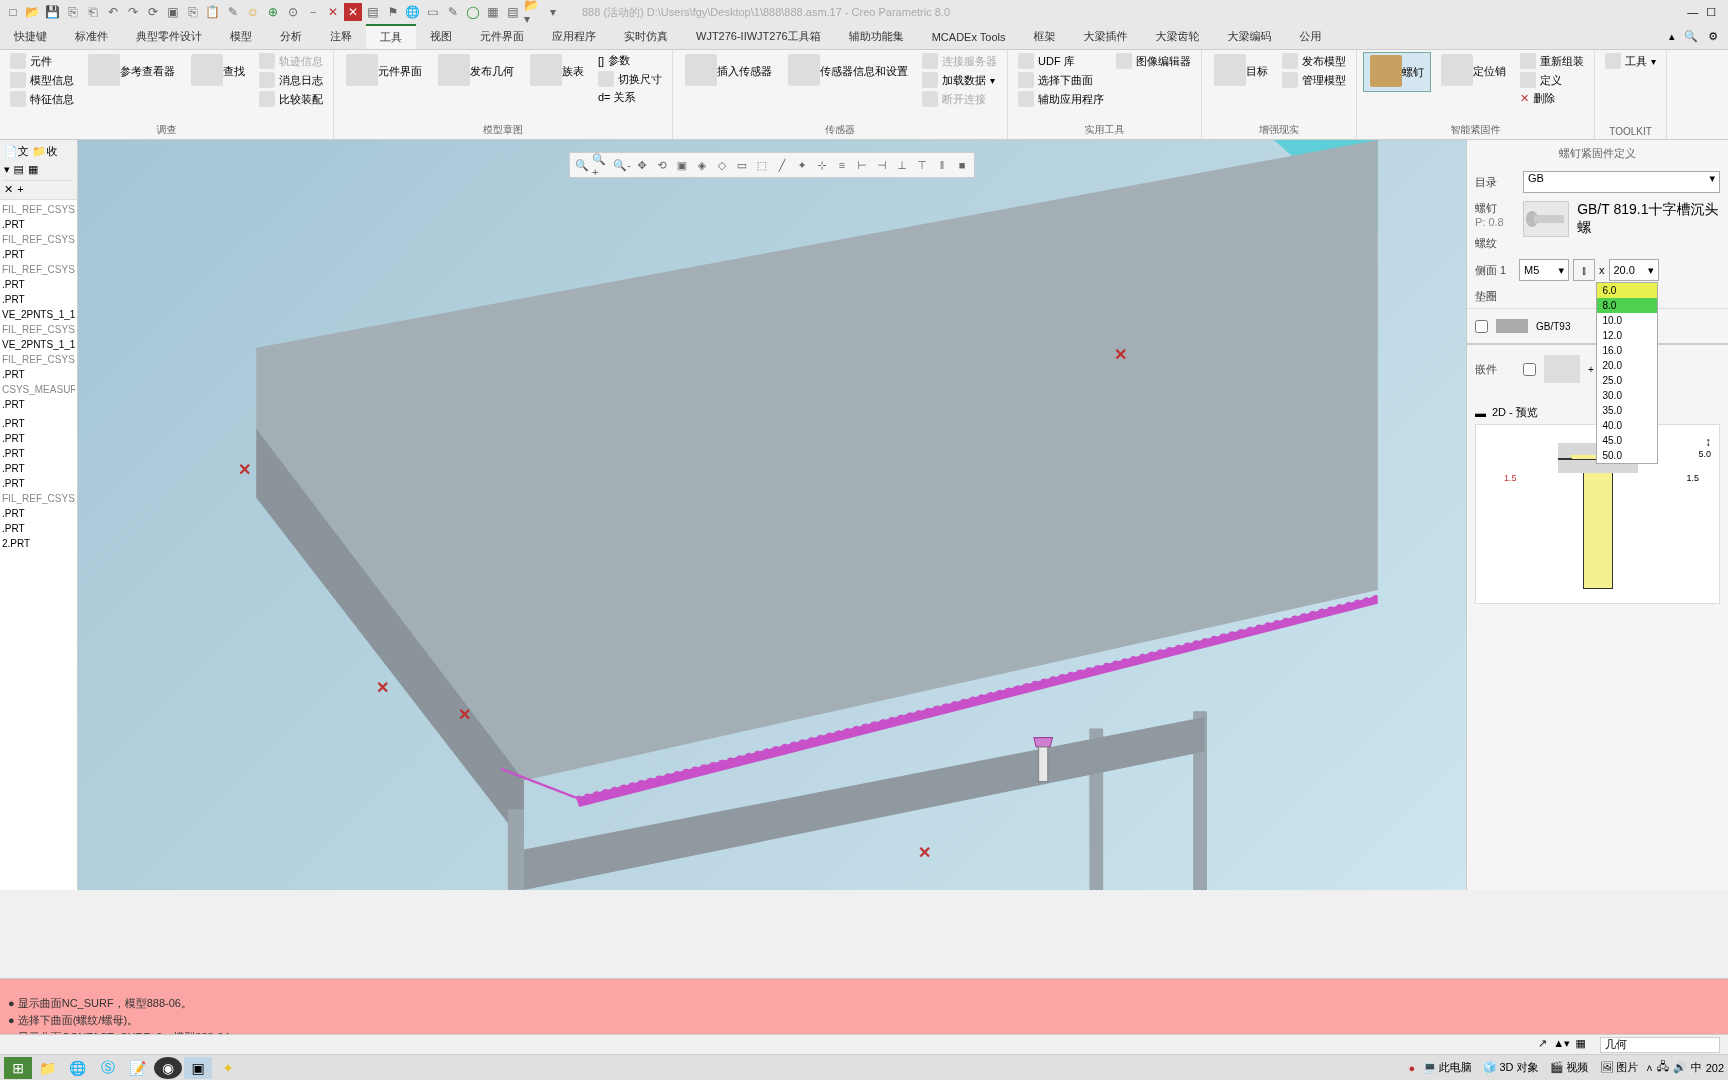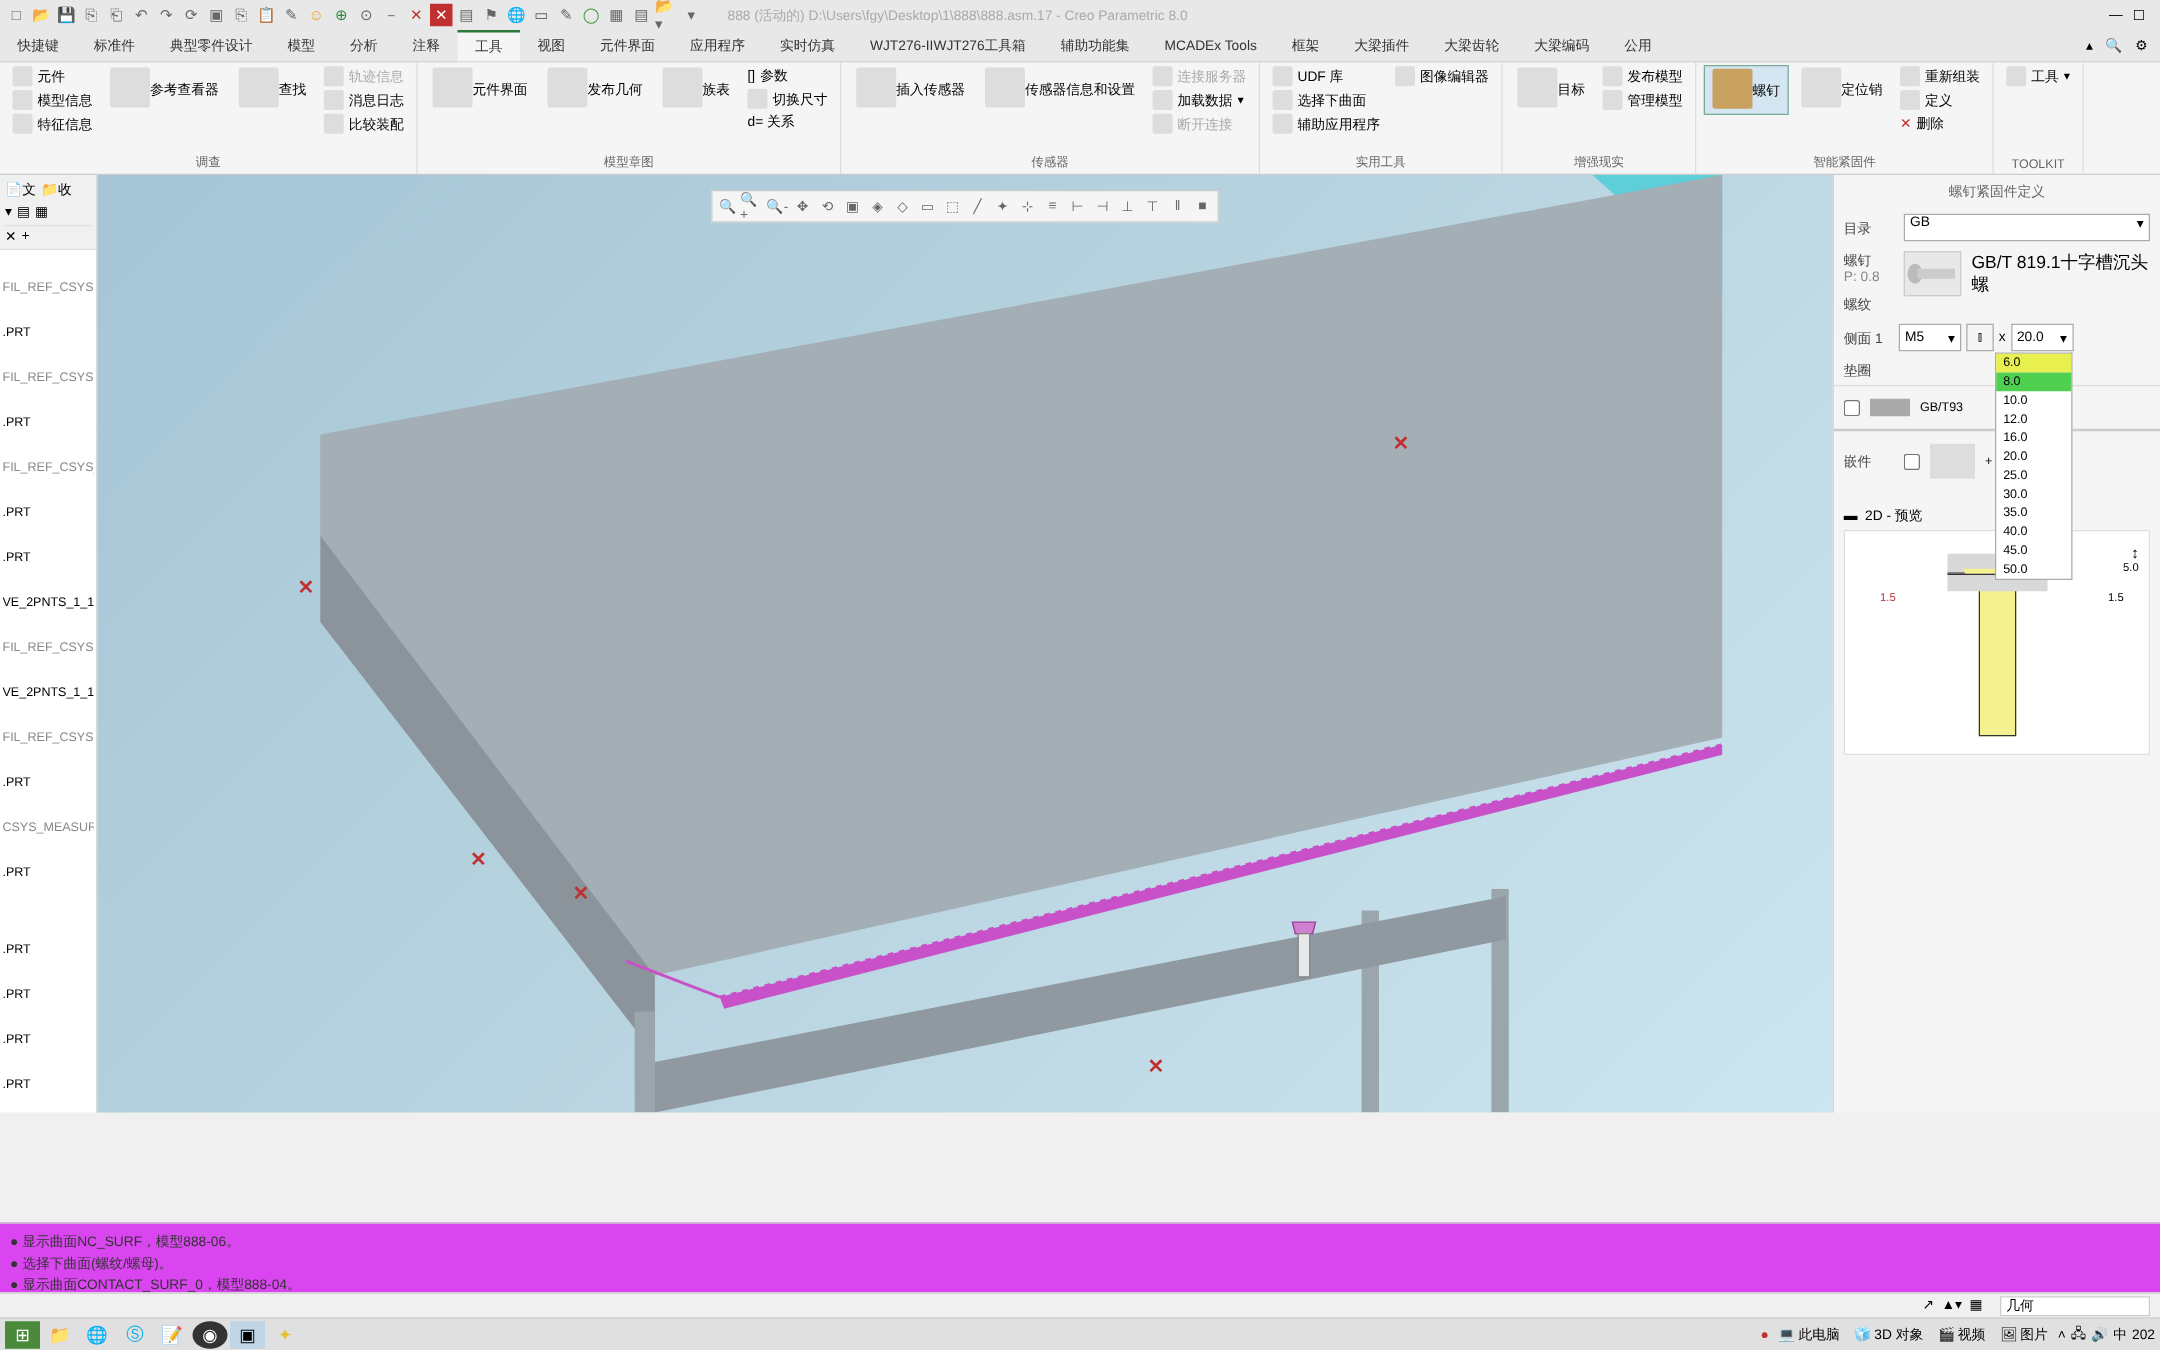--- a/index.html
+++ b/index.html
@@ -30,21 +30,21 @@
     .ribbon-col { display: flex; flex-direction: column; gap: 1px; }
     .ribbon-btn-lg.active { background: #d4e6f1; border: 1px solid #7a9; }
     
     
     .main { display: flex; height: 750px; position: relative; }
     
     
     .tree-panel { width: 78px; background: #fff; border-right: 1px solid #ccc; overflow: hidden; position: relative; }
     .tree-header { height: 60px; background: #f0f0f0; border-bottom: 1px solid #ddd; padding: 4px; }
     .tree-items { padding: 2px; }
-    .tree-item { padding: 2px 0; font-size: 10px; white-space: nowrap; overflow: hidden; cursor: pointer; margin-top: 21px; }
+    .tree-item { padding: 2px 0; font-size: 10px; white-space: nowrap; overflow: hidden; cursor: pointer; }
     .tree-item.cs { color: #888; }
     
     
     .viewport { flex: 1; background: linear-gradient(135deg, #a5c5d5 0%, #b8d4e0 50%, #cce5f0 100%); position: relative; overflow: hidden; }
     .viewport-toolbar { position: absolute; top: 12px; left: 50%; transform: translateX(-50%); background: #f5f5f5; border: 1px solid #ccc; display: flex; gap: 0; padding: 2px; }
     .vp-tool { width: 20px; height: 20px; display: flex; align-items: center; justify-content: center; cursor: pointer; font-size: 11px; color: #666; }
     
     
     .model-3d { position: absolute; inset: 0; }
     .x-marker { position: absolute; color: #c03030; font-size: 16px; font-weight: bold; }
@@ -65,21 +65,21 @@
     .washer-row { display: flex; align-items: center; padding: 10px 8px; gap: 8px; border-top: 1px solid #ddd; }
     .washer-slot { width: 32px; height: 14px; background: #aaa; }
     .preview-2d { padding: 8px; }
     .preview-2d-title { display: flex; align-items: center; gap: 6px; padding: 4px 0; }
     .preview-canvas { height: 180px; background: #fff; border: 1px solid #ddd; position: relative; }
     .panel-buttons { display: flex; justify-content: space-between; padding: 8px; margin-top: auto; }
     .btn { padding: 4px 16px; border: 1px solid #aaa; background: #f0f0f0; cursor: pointer; }
     .btn.primary { background: #cfe8f5; }
     
     
-    .messages { position: absolute; bottom: 46px; left: 0; right: 0; height: 56px; background: #d946ef; border-top: 1px solid #ccc; padding: 6px 8px; font-size: 10px; }
+    .messages { position: absolute; bottom: 46px; left: 0; right: 0; height: 56px; background: #fca5a5; border-top: 1px solid #ccc; padding: 16px 8px; font-size: 10px; }
     .messages .msg { padding: 1px 0; color: #333; }
     .status-footer { position: absolute; bottom: 26px; left: 0; right: 0; height: 20px; background: #f0f0f0; border-top: 1px solid #ccc; display: flex; align-items: center; padding: 0 8px; }
     .status-footer .footer-icons { margin-left: auto; display: flex; gap: 6px; }
     .status-input { margin-left: 8px; width: 120px; height: 16px; border: 1px solid #ccc; padding: 0 4px; }
     
     
     .taskbar { position: absolute; bottom: 0; left: 0; right: 0; height: 26px; background: #e0e0e0; display: flex; align-items: center; padding: 0 4px; gap: 2px; border-top: 1px solid #ccc;}
     .task-icon { width: 28px; height: 22px; display: flex; align-items: center; justify-content: center; cursor: pointer; font-size: 14px; }
     .task-icon.active { background: #c0d5e5; }
     .tray { margin-left: auto; display: flex; align-items: center; gap: 4px; font-size: 10px; }

